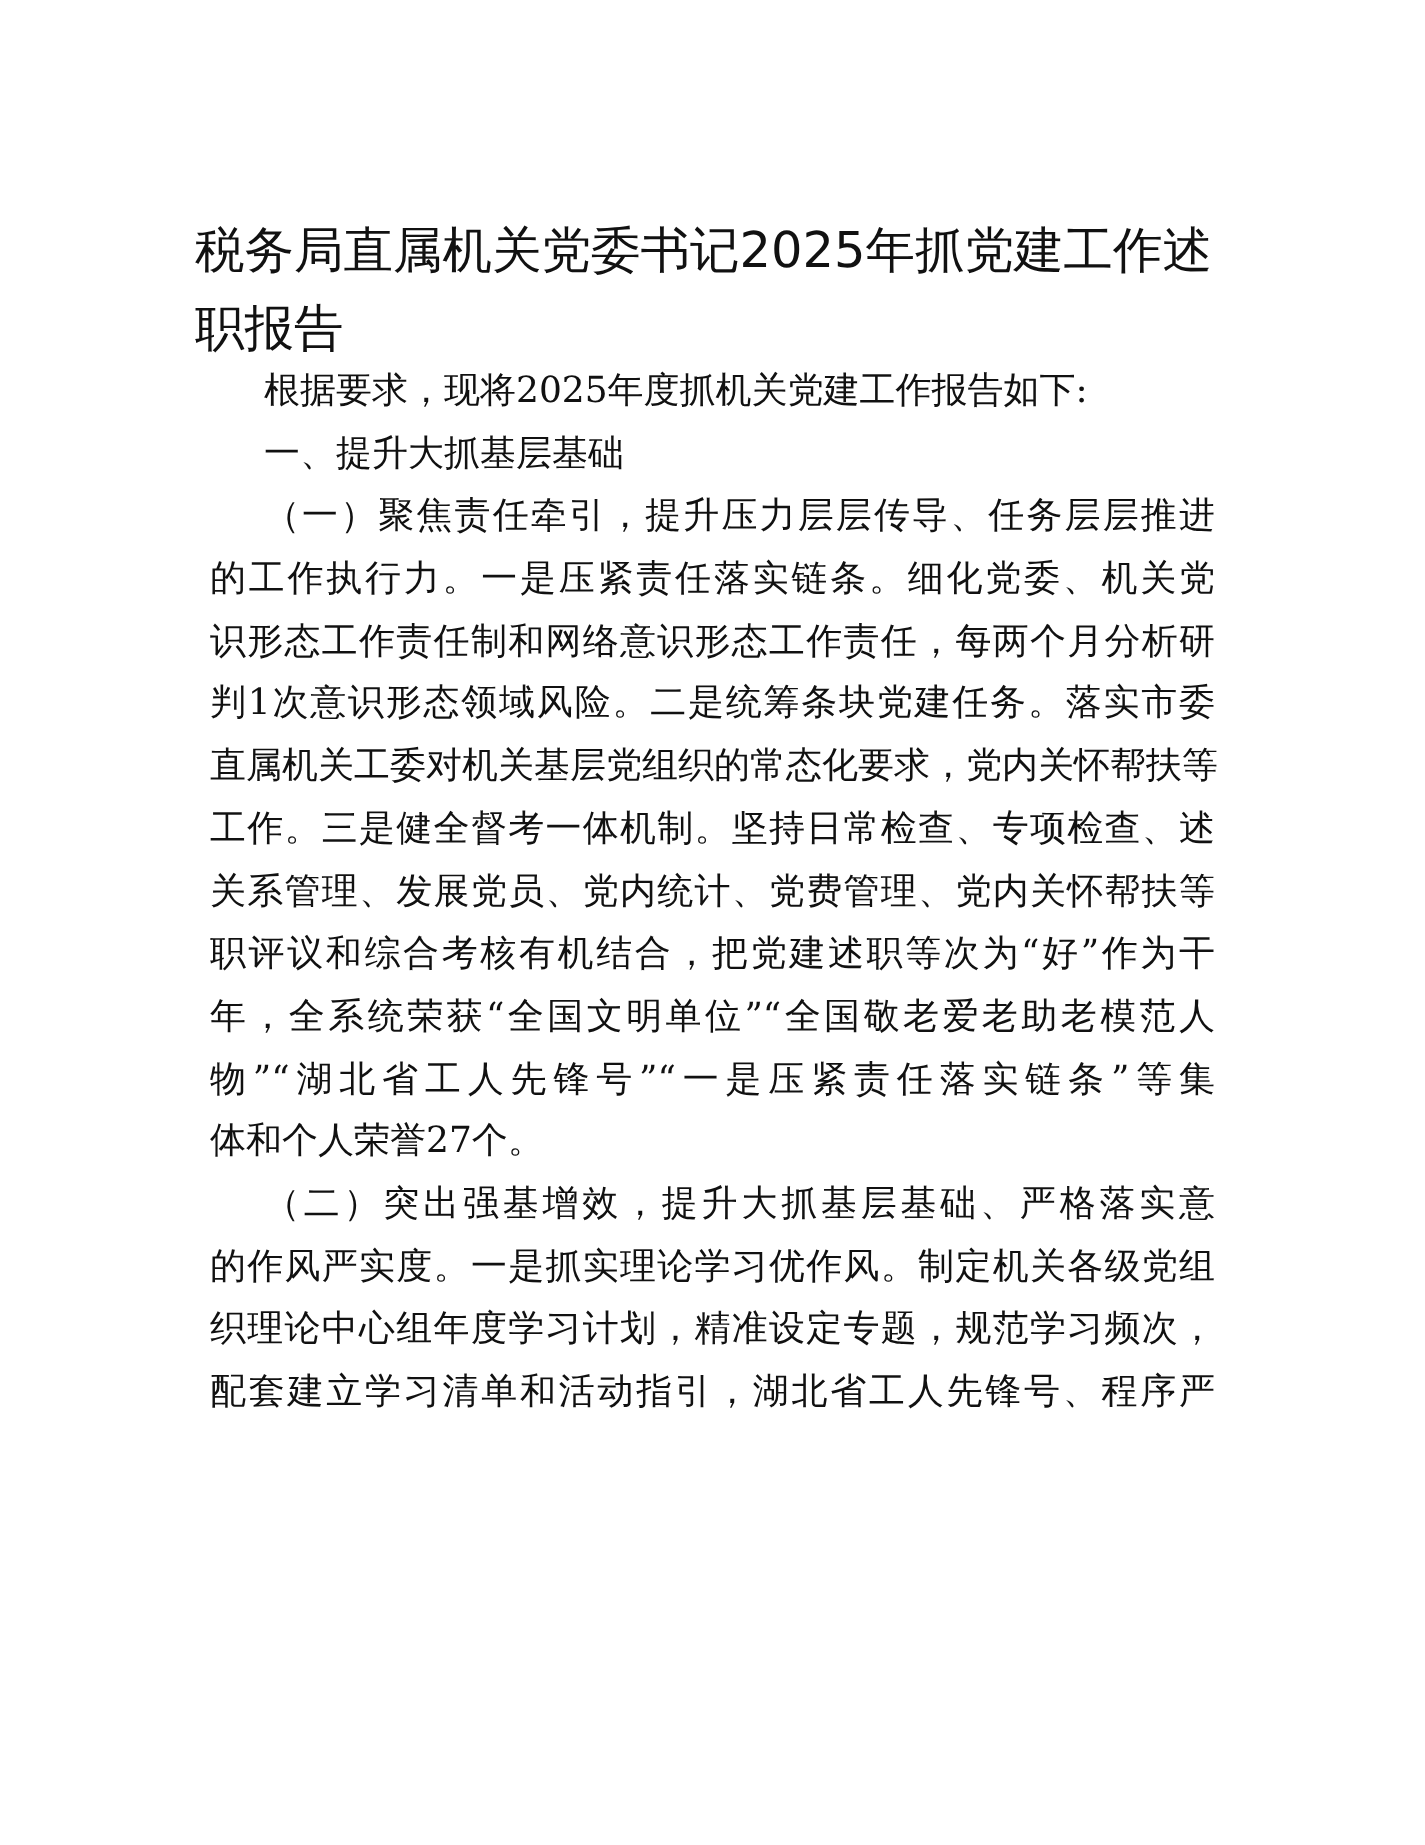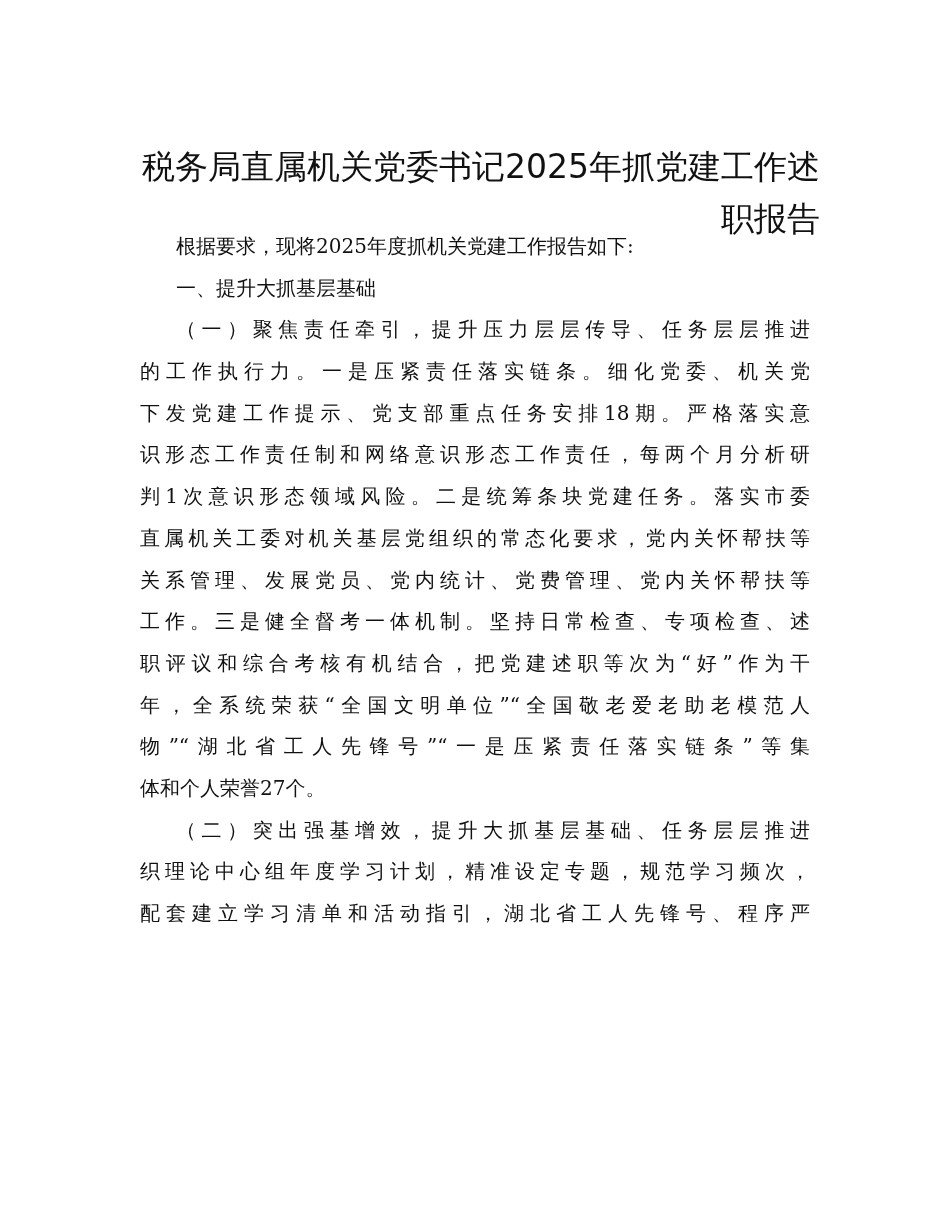--- a/index.html
+++ b/index.html
@@ -2,27 +2,27 @@
 <html><head>
 <meta charset="utf-8">
 <style>
   html, body { margin: 0; padding: 0; background: #ffffff; }
   body { width: 950px; height: 1230px; position: relative; overflow: hidden; }
   .page { position: absolute; left: 0; top: 0; width: 950px; height: 1230px; background: #fff; }
   .title {
     position: absolute; left: 130px; width: 690px; top: 141px;
     font-family: "DejaVu Sans", "Liberation Sans", sans-serif;
     font-size: 33px; line-height: 52px; color: #111;
-    text-align: right; letter-spacing: 0px;
+    text-align: left; letter-spacing: 0px;
   }
   .title .t-line { display: block; white-space: nowrap; }
   .body-text {
-    position: absolute; left: 140px; width: 670px; top: 226px;
+    position: absolute; left: 140px; width: 670px; top: 240px;
     font-family: "DejaVu Serif", "Liberation Serif", serif;
-    font-size: 20px; line-height: 41.7px; color: #111;
+    font-size: 24px; line-height: 41.7px; color: #111;
   }
   .line {
     display: block; height: 41.7px; white-space: nowrap;
     text-align: justify; text-align-last: justify;
   }
   .line.indent { padding-left: 36px; }
   .line.last { text-align-last: left; }
   .line.heading { text-align-last: left; }
 </style>
 </head>
@@ -32,27 +32,27 @@
   <div class="title">
     <span class="t-line">税务局直属机关党委书记2025年抓党建工作述</span>
     <span class="t-line">职报告</span>
   </div>
 
   <div class="body-text">
     <span class="line indent last">根据要求，现将2025年度抓机关党建工作报告如下:</span>
     <span class="line indent heading">一、提升大抓基层基础</span>
     <span class="line indent">（一）聚焦责任牵引，提升压力层层传导、任务层层推进</span>
     <span class="line">的工作执行力。一是压紧责任落实链条。细化党委、机关党</span>
-    <span class="line">下发党建工作提示、党支部重点任务安排18期。严格落实意</span>
     <span class="line">识形态工作责任制和网络意识形态工作责任，每两个月分析研</span>
     <span class="line">判1次意识形态领域风险。二是统筹条块党建任务。落实市委</span>
     <span class="line">直属机关工委对机关基层党组织的常态化要求，党内关怀帮扶等</span>
+    <span class="line">工作。三是健全督考一体机制。坚持日常检查、专项检查、述</span>
     <span class="line">关系管理、发展党员、党内统计、党费管理、党内关怀帮扶等</span>
-    <span class="line">工作。三是健全督考一体机制。坚持日常检查、专项检查、述</span>
     <span class="line">职评议和综合考核有机结合，把党建述职等次为“好”作为干</span>
     <span class="line">年，全系统荣获“全国文明单位”“全国敬老爱老助老模范人</span>
     <span class="line">物”“湖北省工人先锋号”“一是压紧责任落实链条”等集</span>
     <span class="line last">体和个人荣誉27个。</span>
-    <span class="line indent">（二）突出强基增效，提升大抓基层基础、任务层层推进</span>
+    <span class="line indent">（二）突出强基增效，提升大抓基层基础、严格落实意</span>
+    <span class="line">的作风严实度。一是抓实理论学习优作风。制定机关各级党组</span>
     <span class="line">织理论中心组年度学习计划，精准设定专题，规范学习频次，</span>
     <span class="line">配套建立学习清单和活动指引，湖北省工人先锋号、程序严</span>
   </div>
 </div>
 
 </body></html>

